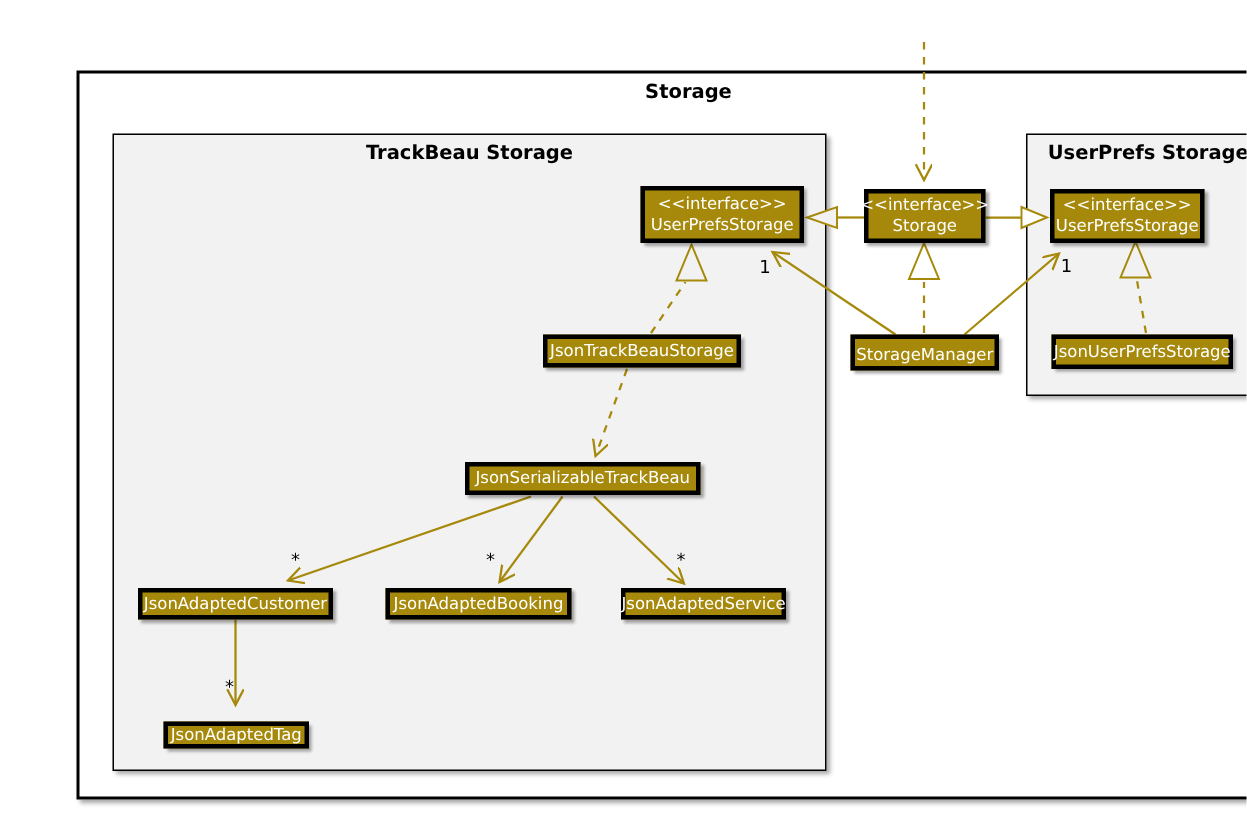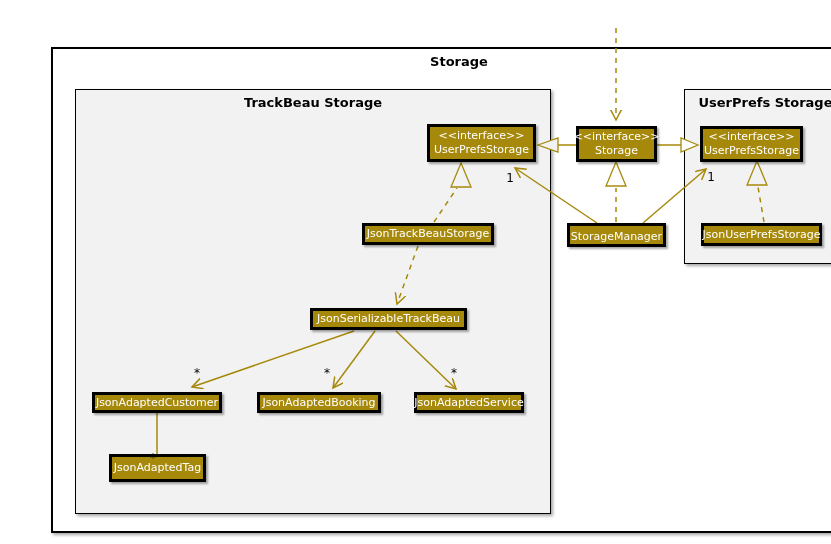--- a/index.html
+++ b/index.html
@@ -137,21 +137,21 @@
   </div>
 
   <div class="node" style="left:213px;top:392px;width:124px;height:21px;">
     <span>JsonAdaptedBooking</span>
   </div>
 
   <div class="node" style="left:370px;top:392px;width:110px;height:21px;">
     <span>JsonAdaptedService</span>
   </div>
 
-  <div class="node" style="left:65px;top:454px;width:97px;height:28px;">
+  <div class="node" style="left:65px;top:481px;width:97px;height:18px;">
     <span>JsonAdaptedTag</span>
   </div>
 
   <div class="mult" style="left:466px;top:178px;">1</div>
   <div class="mult" style="left:667px;top:177px;">1</div>
   <div class="mult" style="left:153px;top:373px;">*</div>
   <div class="mult" style="left:283px;top:373px;">*</div>
   <div class="mult" style="left:410px;top:373px;">*</div>
   <div class="mult" style="left:109px;top:458px;">*</div>
 

